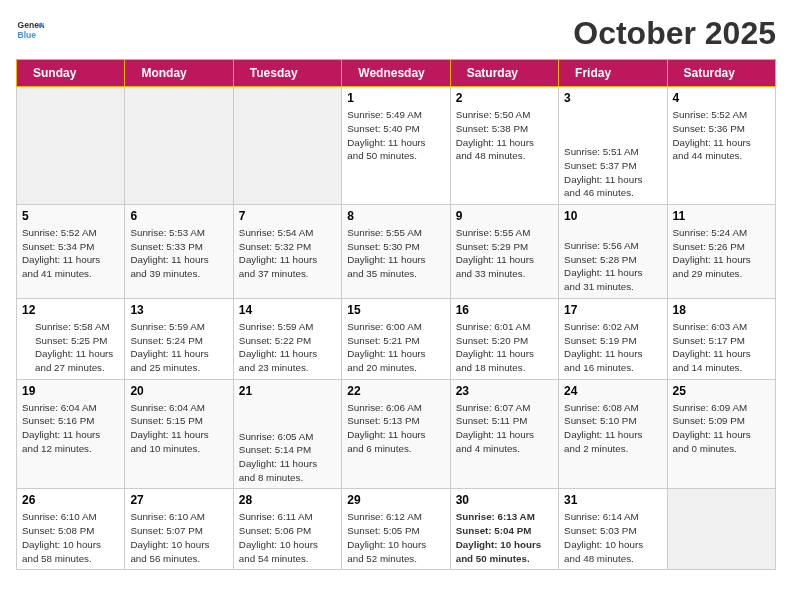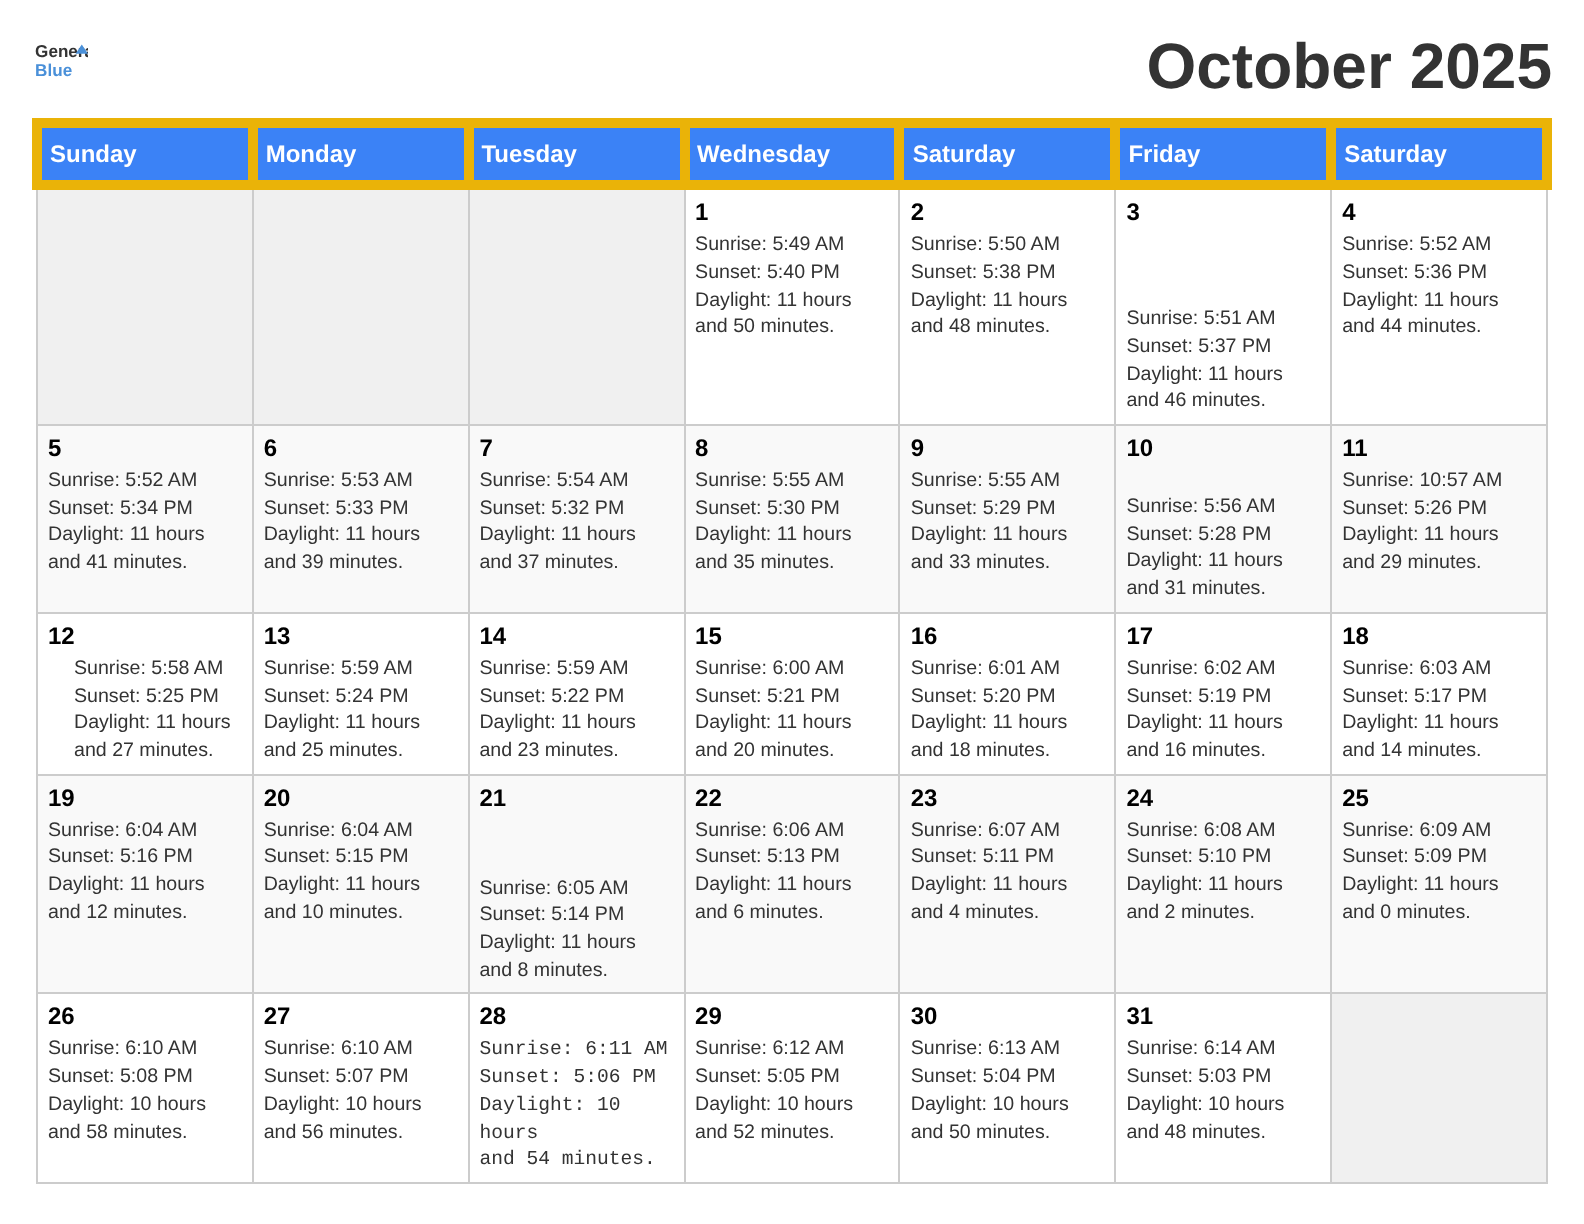--- a/index.html
+++ b/index.html
@@ -37,27 +37,27 @@
     .subtitle {
       font-size: 14px;
       color: #555;
     }
     table {
       width: 100%;
       border-collapse: collapse;
       font-size: 10.5px;
     }
     thead tr th {
-      background-color: #3b82f6;
+      background-color: #be185d;
       color: #fff;
-      padding: 6px 4px;
+      padding: 6px 16px;
       text-align: left;
       font-size: 12px;
       font-weight: bold;
-      border: 5px solid #eab308;
+      border: 1px solid #eab308;
     }
     tbody tr td {
       border: 1px solid #ccc;
       vertical-align: top;
       padding: 4px 5px;
       height: 80px;
       width: calc(100% / 7);
       background: #fff;
     }
     tbody tr:nth-child(even) td {
@@ -178,21 +178,21 @@
         </td>
         <td>
           <span class="day-number">10</span>
           <div class="day-detail" style="white-space: pre-line; margin-top: 16px;">Sunrise: 5:56 AM
 Sunset: 5:28 PM
 Daylight: 11 hours
 and 31 minutes.</div>
         </td>
         <td>
           <span class="day-number">11</span>
-          <div class="day-detail" style="white-space: pre-line;">Sunrise: 10:57 AM
+          <div class="day-detail" style="white-space: pre-line;">Sunrise: 5:24 AM
 Sunset: 5:26 PM
 Daylight: 11 hours
 and 29 minutes.</div>
         </td>
       </tr>
       <tr>
         <td>
           <span class="day-number">12</span>
           <div class="day-detail" style="white-space: pre-line; margin-left: 13px;">Sunrise: 5:58 AM
 Sunset: 5:25 PM
@@ -303,35 +303,35 @@
         </td>
         <td>
           <span class="day-number">27</span>
           <div class="day-detail" style="white-space: pre-line;">Sunrise: 6:10 AM
 Sunset: 5:07 PM
 Daylight: 10 hours
 and 56 minutes.</div>
         </td>
         <td>
           <span class="day-number">28</span>
-          <div class="day-detail" style="white-space: pre-line; font-family: Liberation Mono, monospace;">Sunrise: 6:11 AM
+          <div class="day-detail" style="white-space: pre-line;">Sunrise: 6:11 AM
 Sunset: 5:06 PM
 Daylight: 10 hours
 and 54 minutes.</div>
         </td>
         <td>
           <span class="day-number">29</span>
           <div class="day-detail" style="white-space: pre-line;">Sunrise: 6:12 AM
 Sunset: 5:05 PM
 Daylight: 10 hours
 and 52 minutes.</div>
         </td>
         <td>
           <span class="day-number">30</span>
-          <div class="day-detail" style="white-space: pre-line;">Sunrise: 6:13 AM
+          <div class="day-detail" style="white-space: pre-line; font-weight: bold;">Sunrise: 6:13 AM
 Sunset: 5:04 PM
 Daylight: 10 hours
 and 50 minutes.</div>
         </td>
         <td>
           <span class="day-number">31</span>
           <div class="day-detail" style="white-space: pre-line;">Sunrise: 6:14 AM
 Sunset: 5:03 PM
 Daylight: 10 hours
 and 48 minutes.</div>

